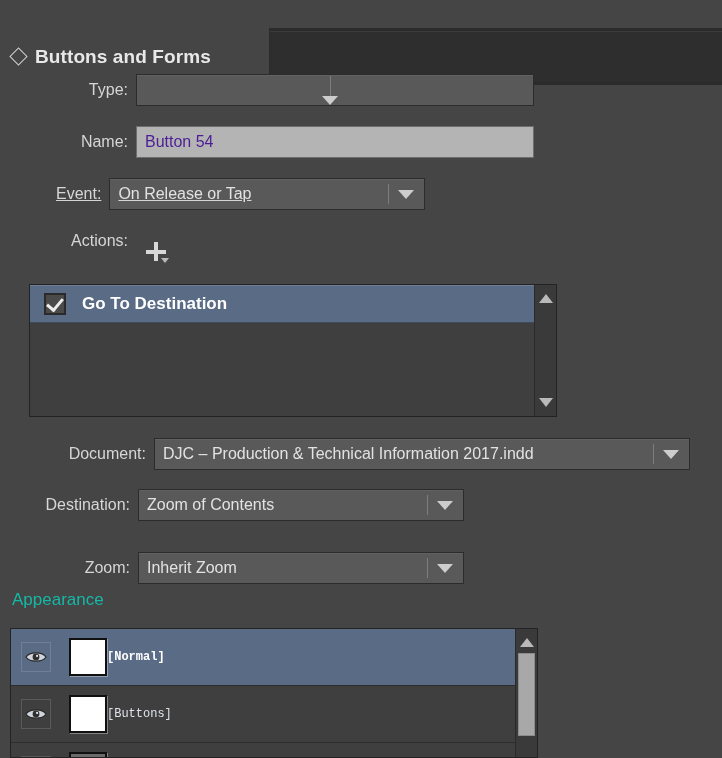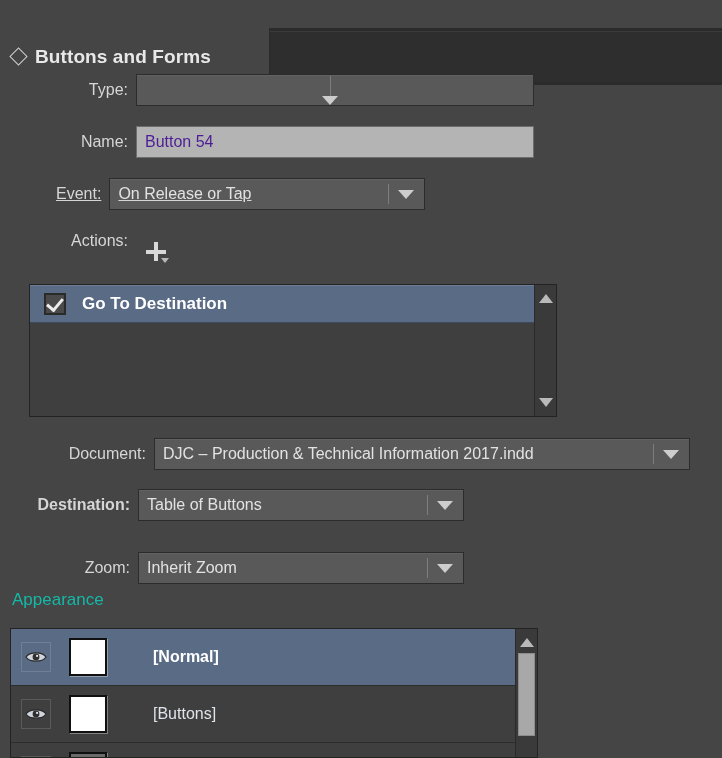--- a/index.html
+++ b/index.html
@@ -255,24 +255,24 @@
   .swatch {
     width: 38px; height: 38px;
     background: #ffffff;
     border: 2px solid #101010;
     box-sizing: border-box;
     margin-left: 18px;
     box-shadow: 1px 1px 0 rgba(255,255,255,0.35);
     flex: 0 0 auto;
   }
   .app-label {
-    font-size: 16px;
+    font-size: 12px;
     color: #dfe3ea;
-    margin-left: 46px;
-    white-space: nowrap;
+    white-space: nowrap;
+    font-family: Liberation Mono, monospace;
   }
   .app-row.sel .app-label { color: #ffffff; font-weight: bold; }
 </style>
 </head>
 <body>
 
 <div id="panel">
 
   <div class="tabbar">
     <div class="tabbar-fill"></div>
@@ -337,23 +337,23 @@
   <div class="row" style="left:0; top:438px; width:722px;margin-left:16px;">
     <div class="flabel" style="width:130px;">Document:</div>
     <div class="select" style="margin-left:8px; width:536px;">
       <span class="val">DJC – Production &amp; Technical Information 2017.indd</span>
       <span class="divider"></span>
       <span class="caret"></span>
     </div>
   </div>
 
   <div class="row" style="left:0; top:489px; width:470px;">
-    <div class="flabel" style="width:130px;font-weight:bold;">Destination:</div>
+    <div class="flabel" style="width:130px;">Destination:</div>
     <div class="select" style="margin-left:8px; width:326px;">
-      <span class="val">Table of Buttons</span>
+      <span class="val">Zoom of Contents</span>
       <span class="divider"></span>
       <span class="caret"></span>
     </div>
   </div>
 
   <div class="row" style="left:0; top:552px; width:470px;">
     <div class="flabel" style="width:130px;">Zoom:</div>
     <div class="select" style="margin-left:8px; width:326px;">
       <span class="val">Inherit Zoom</span>
       <span class="divider"></span>

